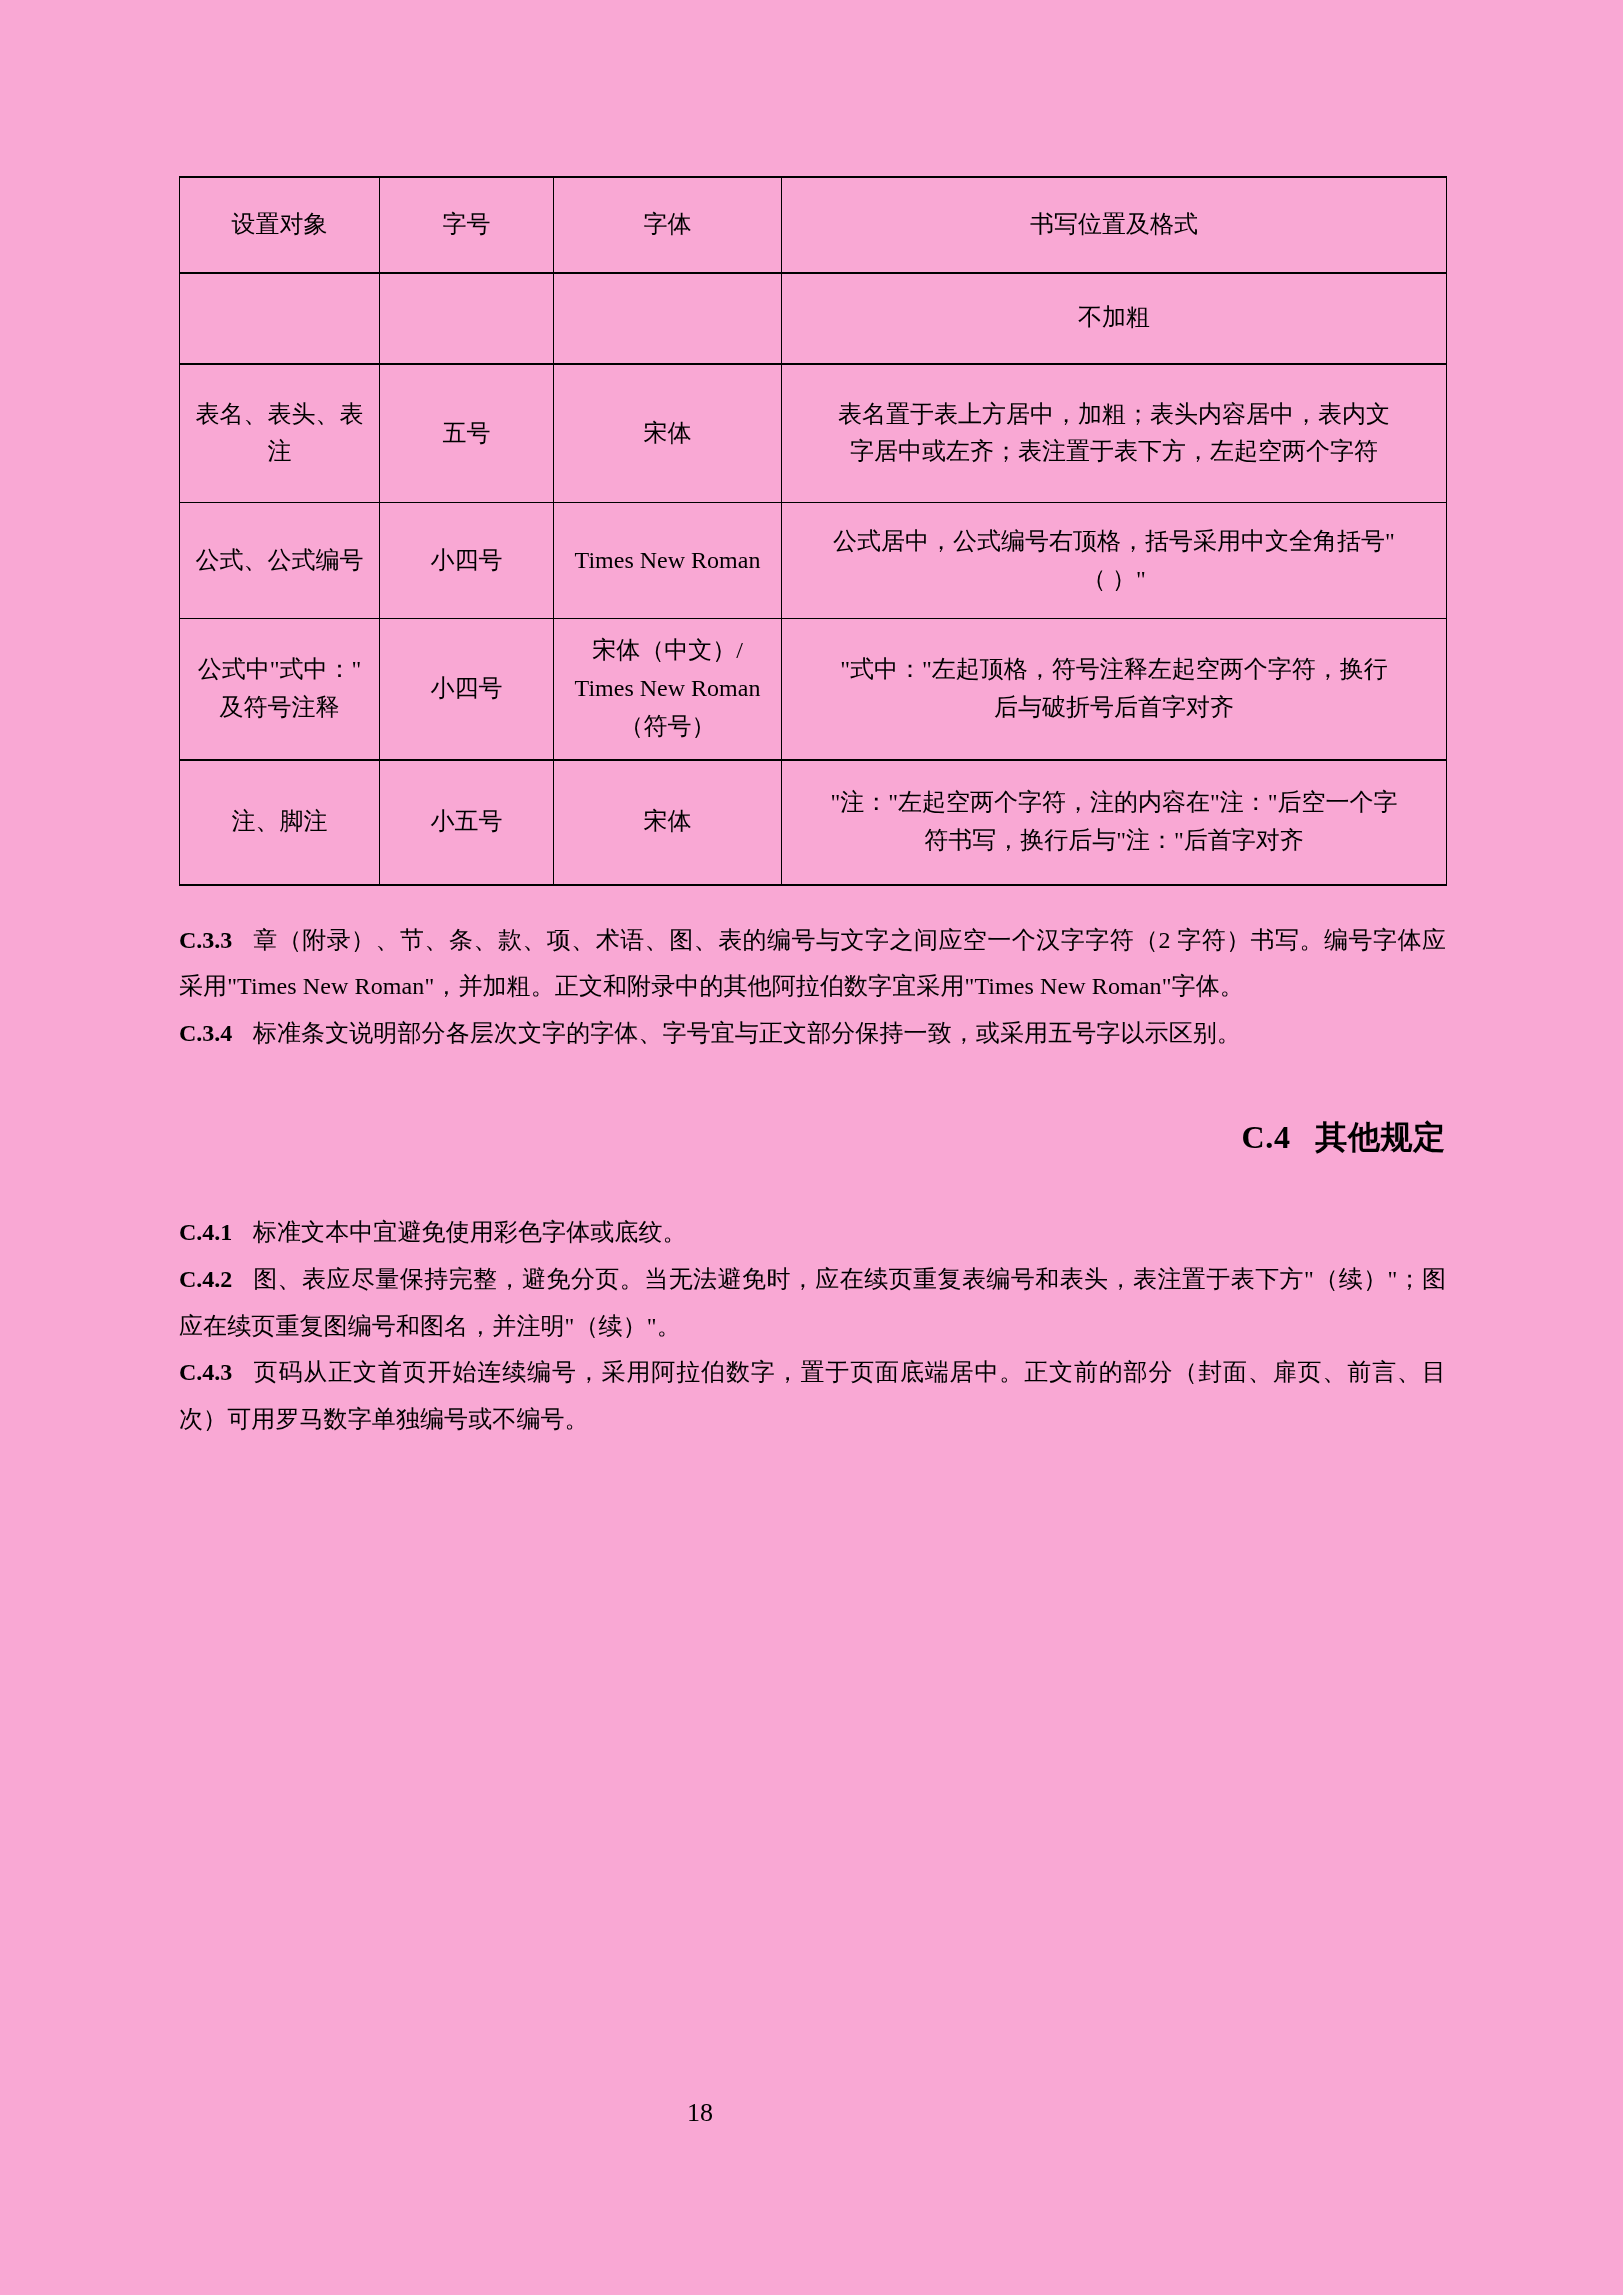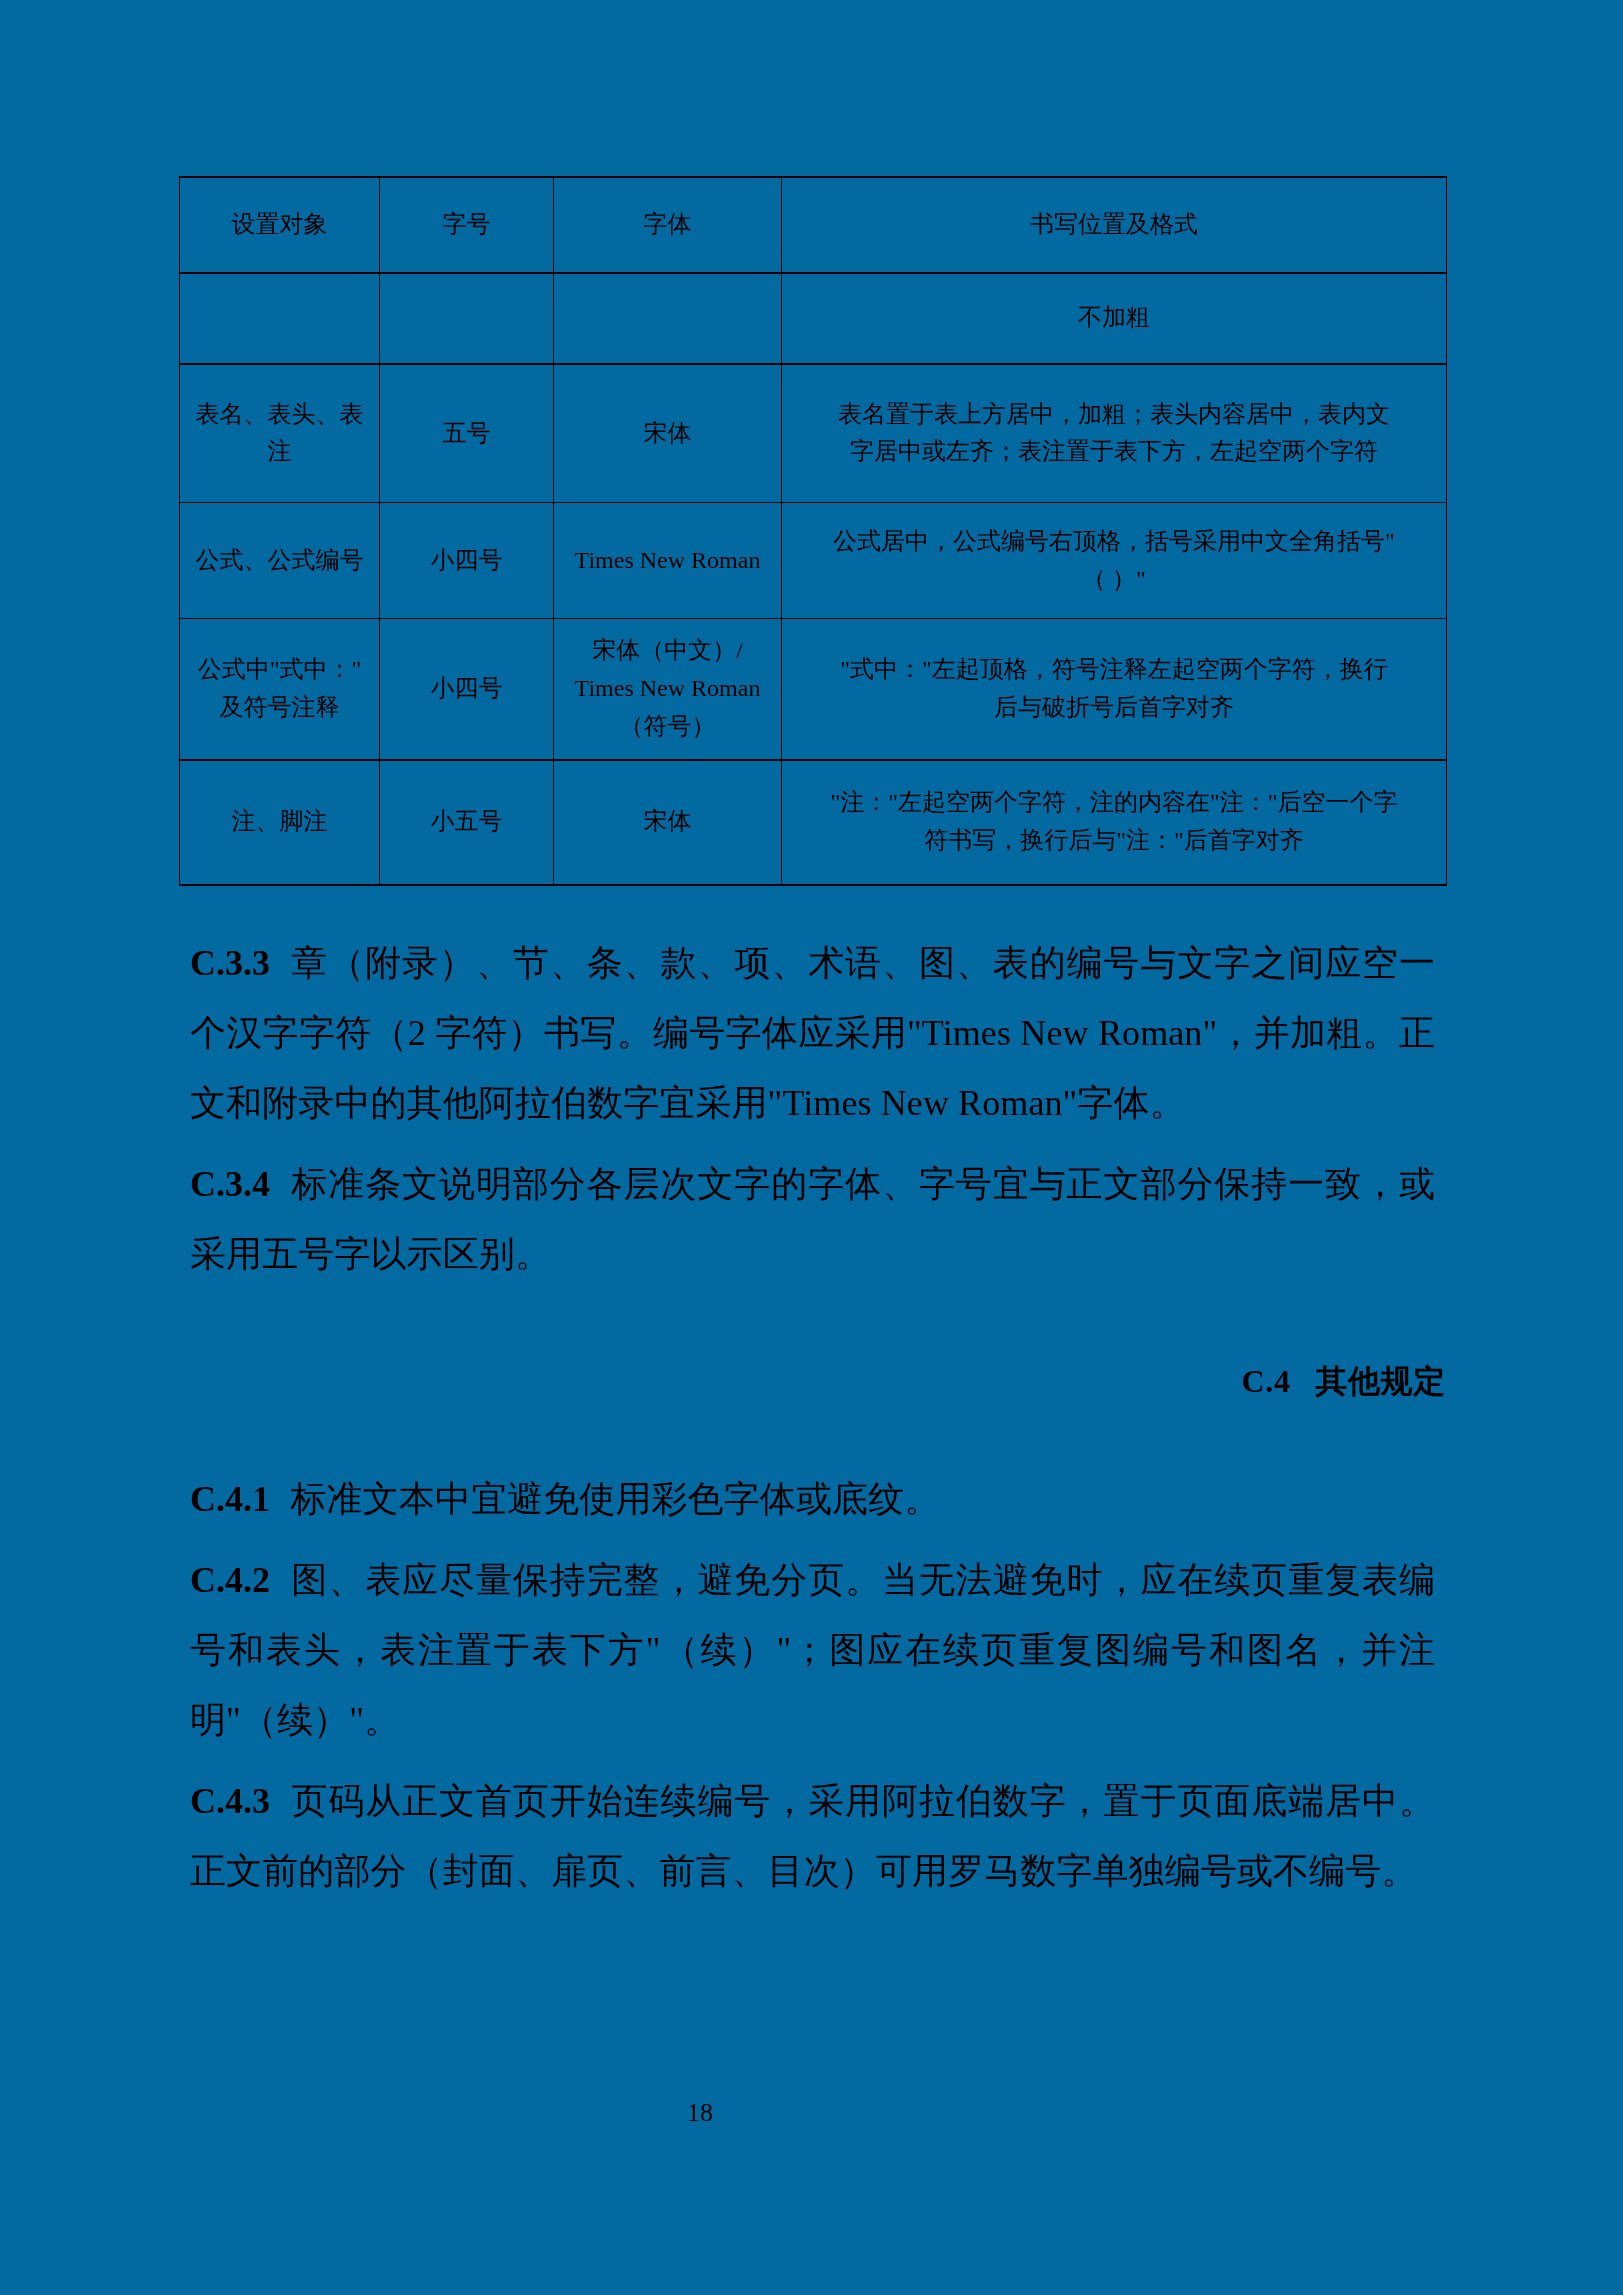--- a/index.html
+++ b/index.html
@@ -8,21 +8,21 @@
     background: #ffffff;
   }
   body {
     font-family: "Liberation Serif", "DejaVu Serif", serif;
     color: #000000;
   }
   #page {
     position: relative;
     width: 1623px;
     height: 2295px;
-    background: #0369a1;
+    background: #f9a8d4;
     box-sizing: border-box;
     overflow: hidden;
   }
   #content {
     position: absolute;
     left: 179px;
     top: 176px;
     width: 1267px;
   }
 
@@ -73,23 +73,23 @@
     border-top: 2.7px solid #000000;
     border-bottom: 2.7px solid #000000;
   }
   .cell-desc {
     text-align: center;
   }
   .two-line { display: block; }
 
   
   .para {
-    font-size: 36px;
+    font-size: 24px;
     line-height: 1.95;
-    margin: 11px;
+    margin: 0;
     text-align: justify;
     text-justify: inter-ideograph;
     letter-spacing: 0.1px;
   }
   .para .num {
     font-weight: bold;
     font-family: "Liberation Serif", "DejaVu Serif", serif;
     letter-spacing: 0;
   }
   .para .gap { display: inline-block; width: 20.5px; }

